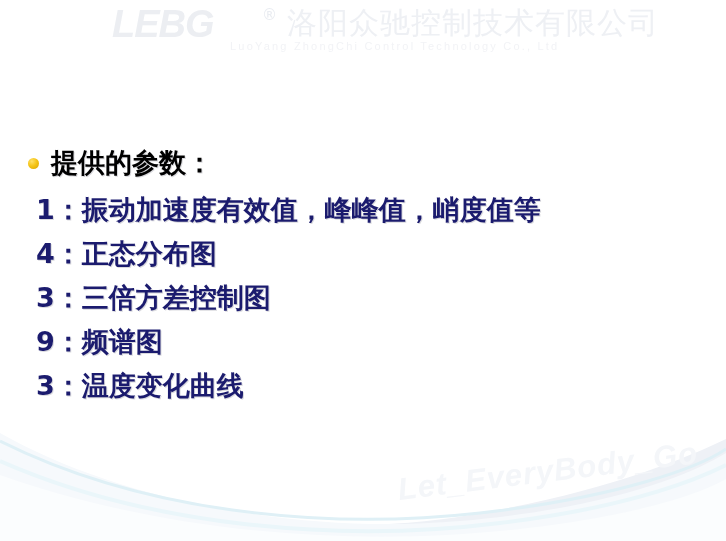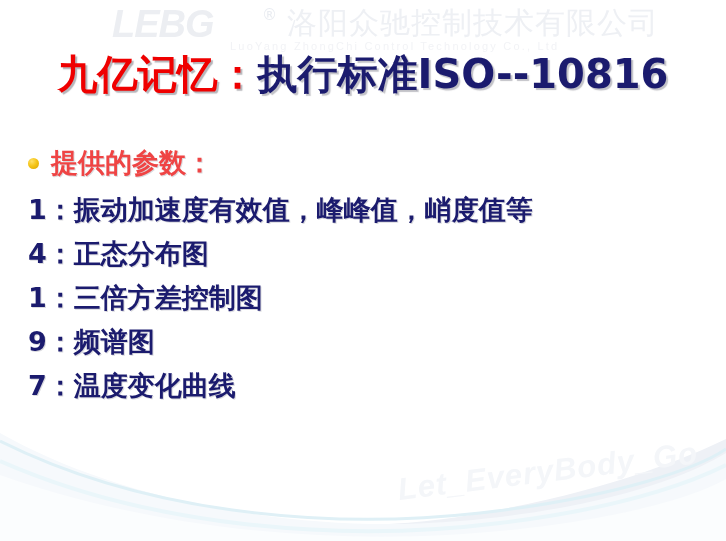--- a/index.html
+++ b/index.html
@@ -121,33 +121,34 @@
     height: 11px;
     border-radius: 50%;
     background: radial-gradient(circle at 35% 30%, #ffe16a 0%, #f5c518 45%, #d9a300 100%);
     margin-top: 12px;
     margin-right: 12px;
     flex: 0 0 auto;
   }
   .bullet-text {
     font-size: 27px;
     font-weight: bold;
-    color: #ef4444;
+    color: #000000;
     font-family: "DejaVu Sans", "Liberation Sans", sans-serif;
     line-height: 34px;
     text-shadow: 1px 1px 0 rgba(150,150,160,0.35);
   }
   .num-line {
     font-size: 27px;
     font-weight: bold;
     color: #1b1b6e;
     font-family: "DejaVu Sans", "Liberation Sans", sans-serif;
     line-height: 44px;
     white-space: nowrap;
     text-shadow: 1px 1px 0 rgba(150,150,160,0.35);
+    margin-left: 8px;
   }
 
   
   .footer-deco {
     position: absolute;
     left: 0;
     bottom: 0;
     width: 726px;
     height: 110px;
     z-index: 2;
@@ -175,36 +176,33 @@
 
 <div id="slide">
 
   <div class="watermark">
     <div class="wm-logo">LEBG</div>
     <div class="wm-reg">®</div>
     <div class="wm-cn">洛阳众驰控制技术有限公司</div>
     <div class="wm-en">LuoYang ZhongChi Control Technology Co., Ltd</div>
   </div>
 
-  <div class="title-row">
-    <span class="title-red">九亿记忆：</span><span class="title-blue">执行标准ISO--10816</span>
-  </div>
 
   <div class="body-block">
 
     <div class="bullet-line">
       <span class="bullet-dot"></span>
       <span class="bullet-text">提供的参数：</span>
     </div>
 
     <div class="num-line">1：振动加速度有效值，峰峰值，峭度值等</div>
     <div class="num-line">4：正态分布图</div>
-    <div class="num-line">1：三倍方差控制图</div>
+    <div class="num-line">3：三倍方差控制图</div>
     <div class="num-line">9：频谱图</div>
-    <div class="num-line">7：温度变化曲线</div>
+    <div class="num-line">3：温度变化曲线</div>
 
   </div>
 
   <div class="ghost-text">Let_EveryBody_Go</div>
 
   <svg class="footer-deco" viewBox="0 0 726 110" preserveAspectRatio="none">
     <path d="M0,18 C150,92 330,108 470,84 C600,62 680,30 726,8 L726,110 L0,110 Z" fill="#eef1f6"></path>
     <path d="M0,2 C120,70 300,104 460,90 C610,77 690,44 726,22 L726,110 L0,110 Z" fill="#f6f9fc"></path>
     <path d="M0,10 C140,80 320,100 480,82 C620,66 700,36 726,18" fill="none" stroke="#dff0f6" stroke-width="3"></path>
     <path d="M0,30 C150,96 340,112 500,92 C640,75 706,44 726,34" fill="none" stroke="#eaf6fa" stroke-width="4"></path>

